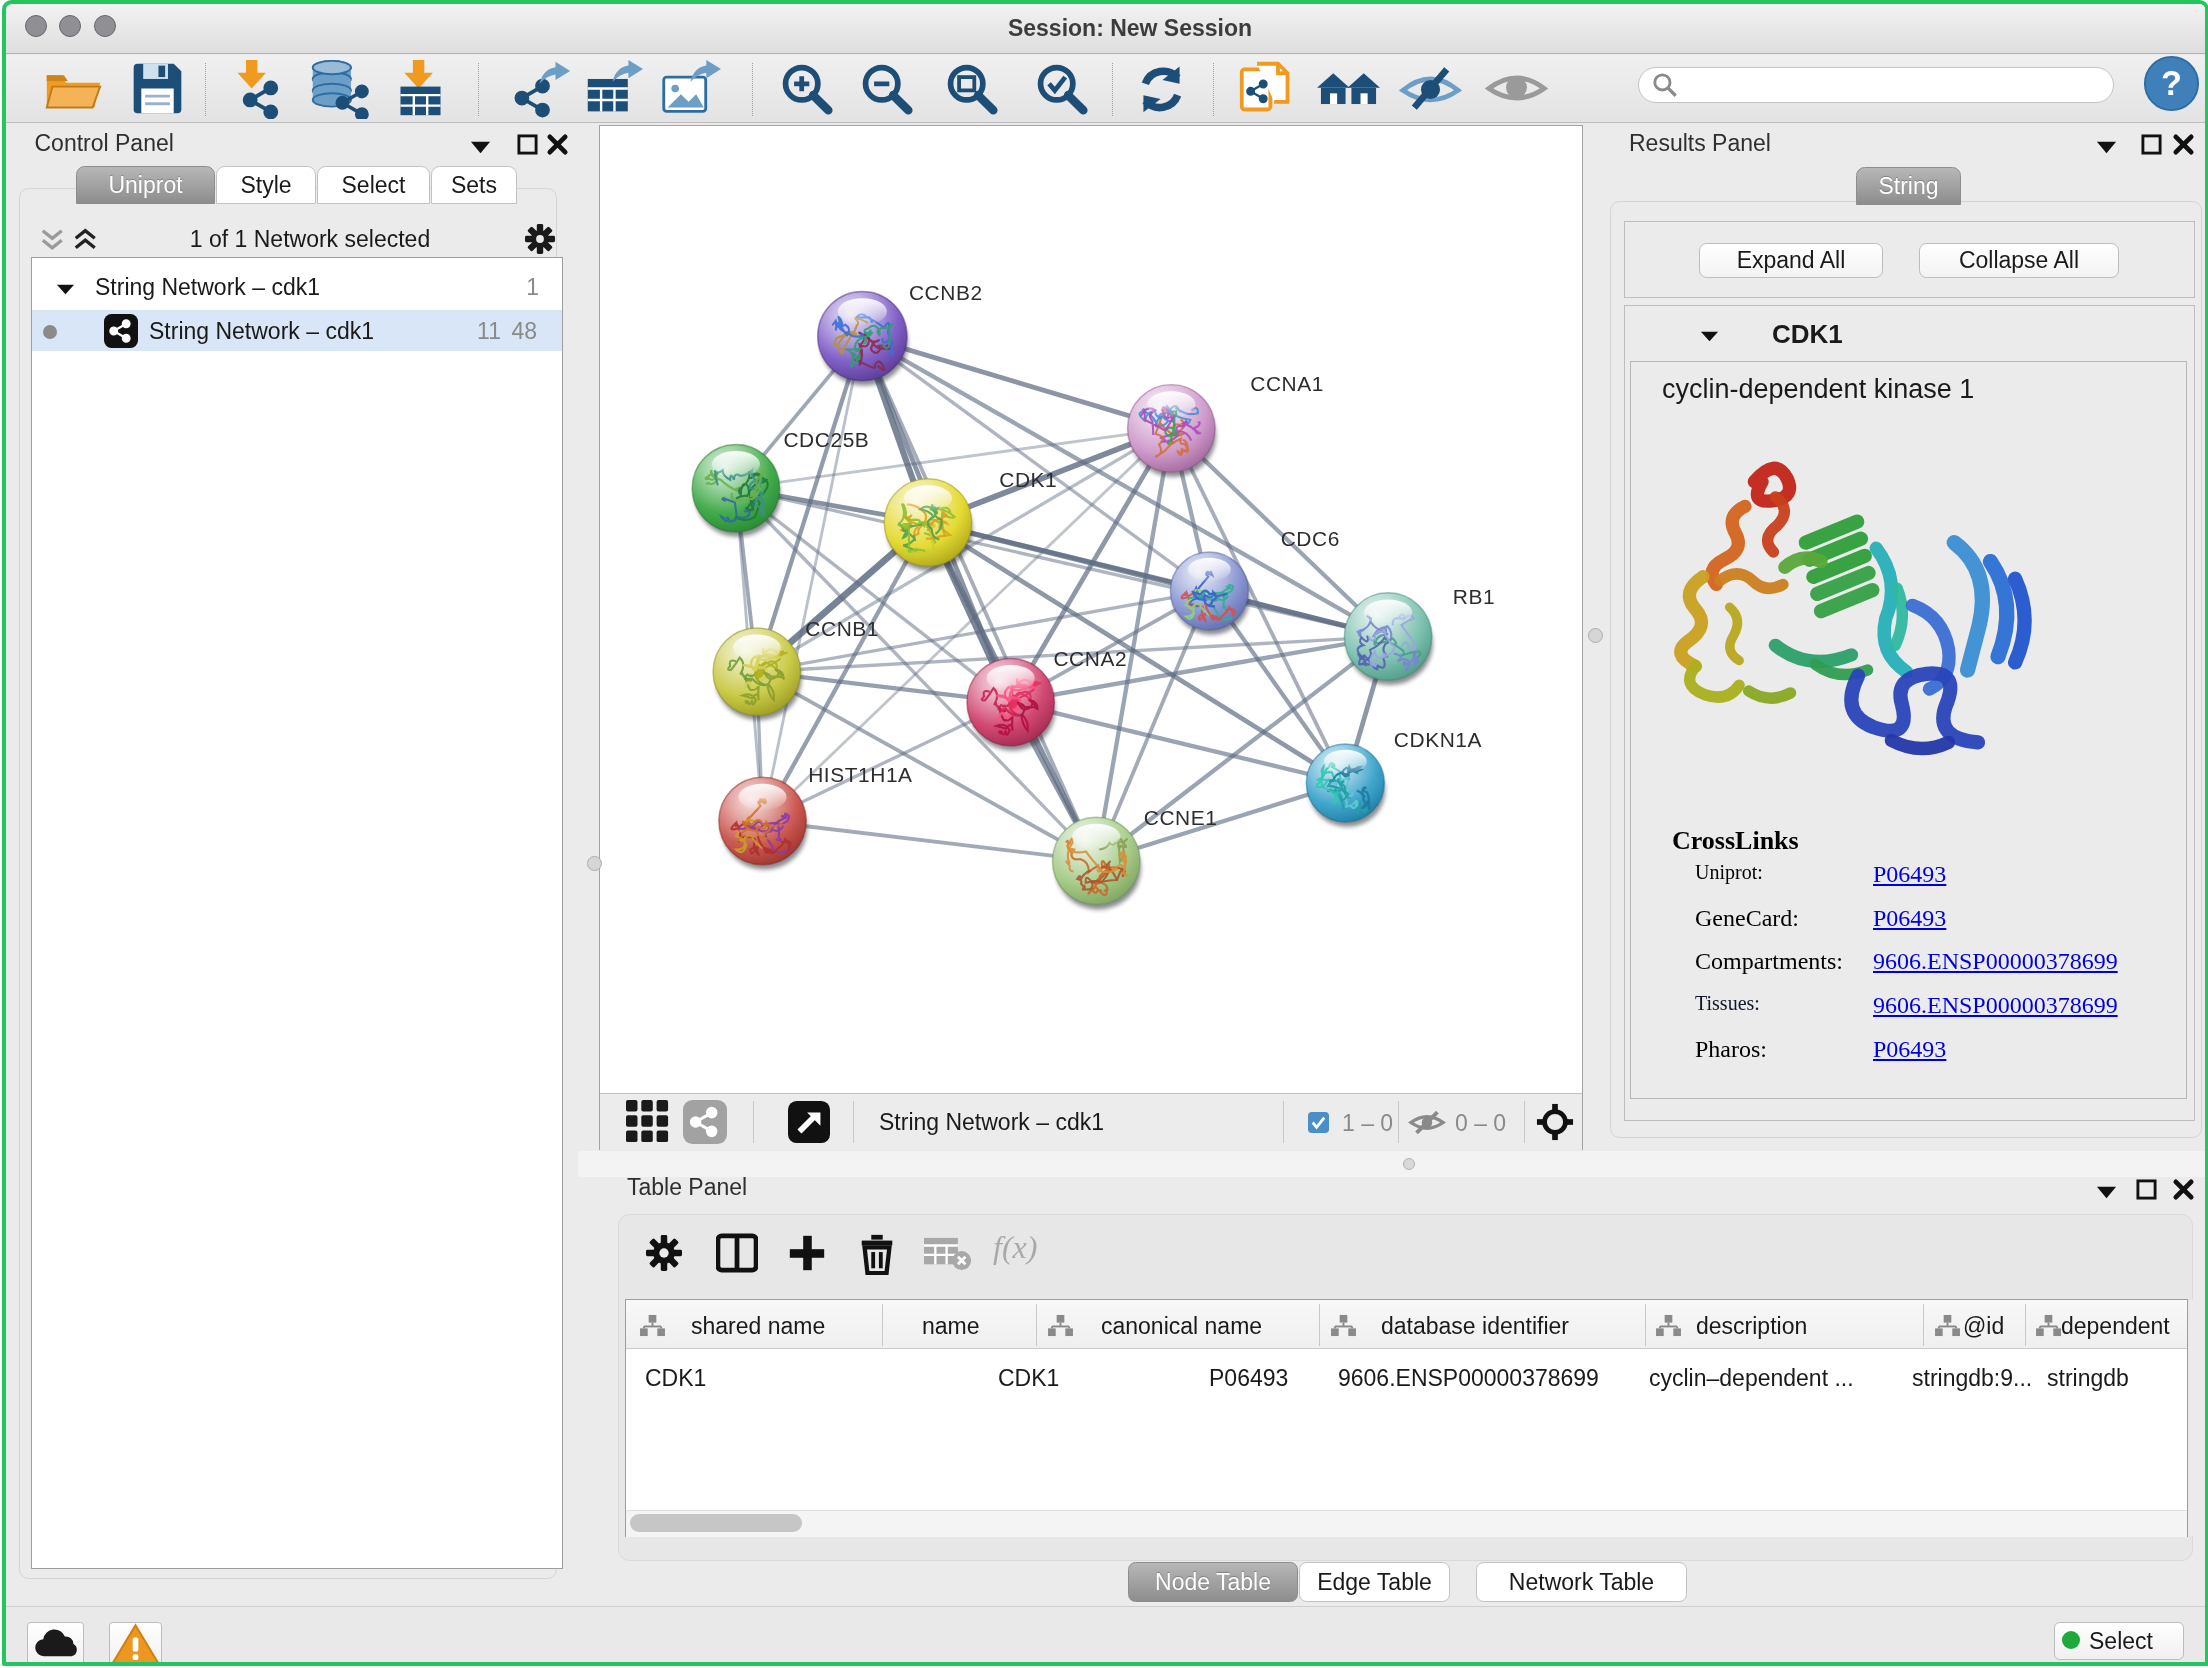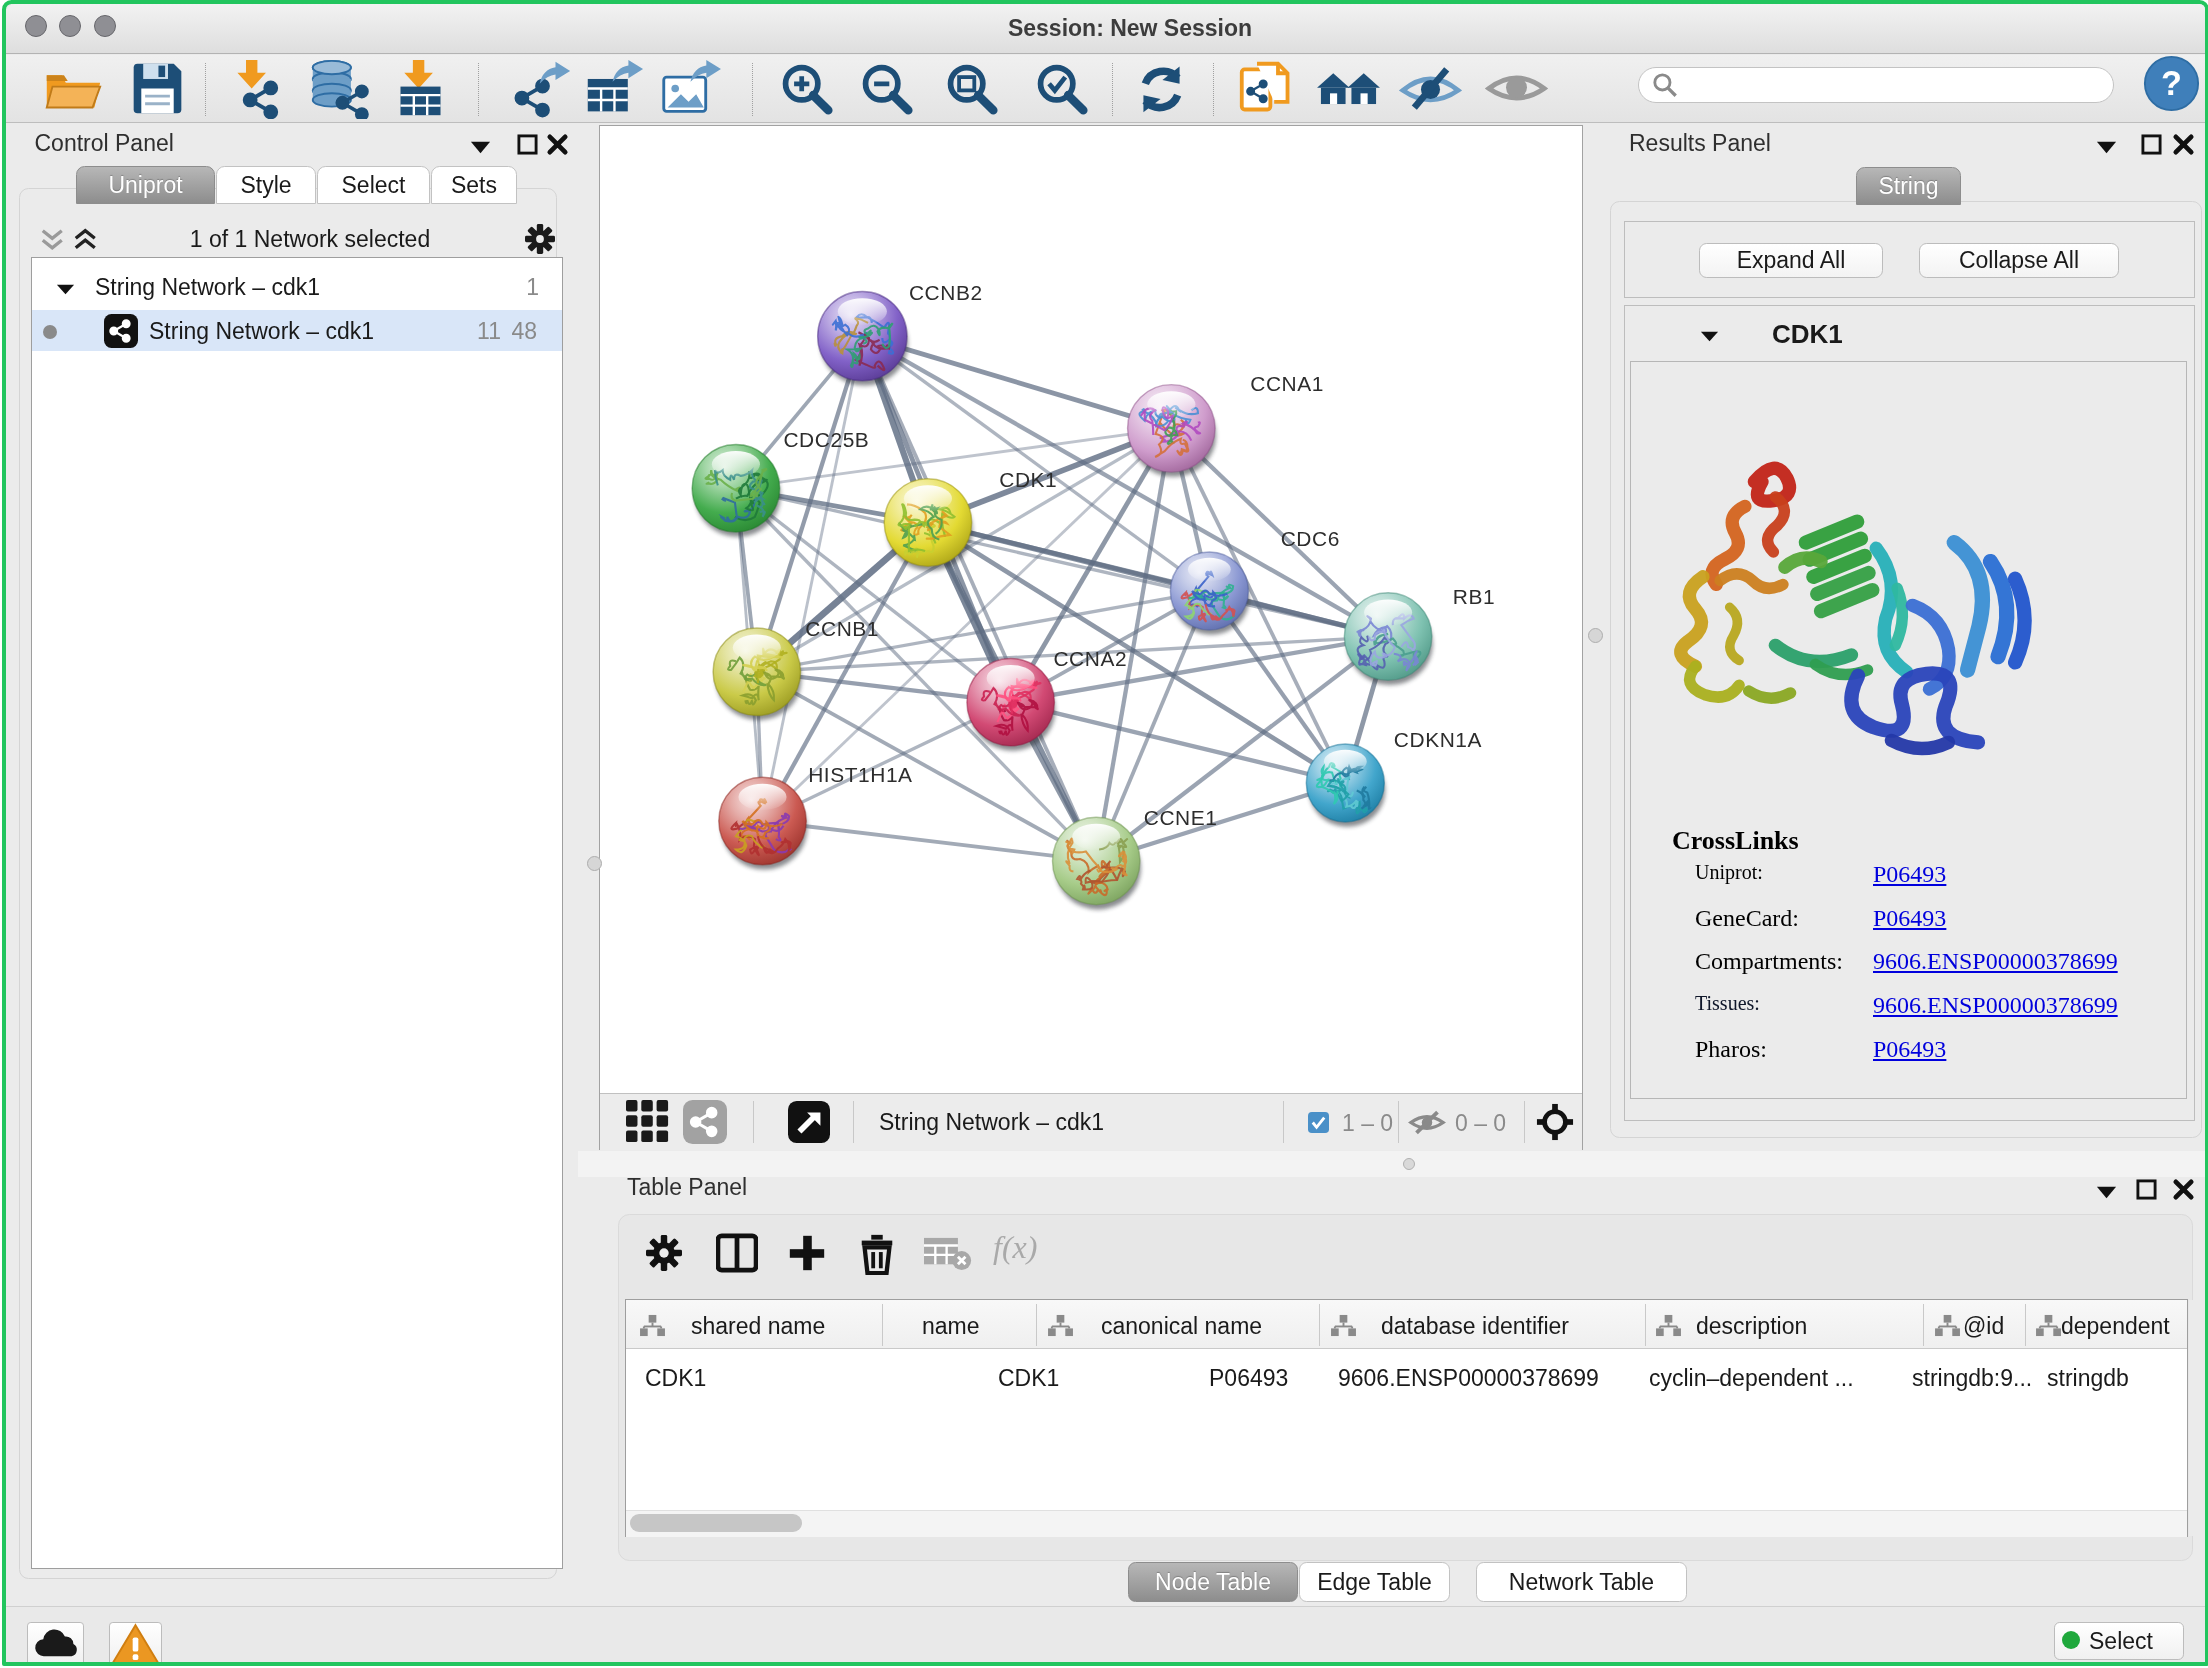--- a/index.html
+++ b/index.html
@@ -634,20 +634,21 @@
 <div class="tabbtn tabsel" style="left:1850px;top:163px;width:105px">String</div>
 <div style="position:absolute;left:1618px;top:217px;width:571px;height:77px;border:1.9px solid #bdbdbd;background:#ebebeb"></div>
 <div class="btn" style="left:1693px;top:239px;width:184px;height:35px;line-height:33px">Expand All</div>
 <div class="btn" style="left:1913px;top:239px;width:200px;height:35px;line-height:33px">Collapse All</div>
 <div style="position:absolute;left:1618px;top:301px;width:571px;height:816px;border:1.9px solid #bdbdbd;background:#ebebeb"></div>
 <div style="position:absolute;left:1693px;top:321px"><svg width="21" height="21" viewBox="0 0 22 22" style="">
         <path d="M2 7 L20 7 L11 17 Z" fill="#111"></path>
       </svg></div>
 <div style="position:absolute;left:1766px;top:315px;width:190px;font-size:26px;font-weight:bold;color:#1a1a1a">CDK1</div>
 <div style="position:absolute;left:1624px;top:357px;width:557px;height:738px;border:1px solid #b6b6b6;background:#ebebeb"></div>
+<div style="position:absolute;left:1656px;top:370px;width:476px;font-size:27px;color:#1a1a1a">cyclin-dependent kinase 1</div>
 <div style="position:absolute;left:1657px;top:451px"><svg width="375" height="314" viewBox="0 0 394 330">
         <path d="M96 28 q 22 -26 34 -4 q 10 20 -14 24 q -26 4 -12 -20" fill="none" stroke="#c22418" stroke-width="14" stroke-linecap="round" stroke-opacity="0.95"></path>
         <path d="M118 44 q 18 14 2 30 q -18 14 -4 28" fill="none" stroke="#c8401c" stroke-width="12" stroke-linecap="round" stroke-opacity="0.95"></path>
         <path d="M86 54 q -20 10 -10 28 q 10 18 -12 28 q -20 10 -8 26" fill="none" stroke="#d4641f" stroke-width="14" stroke-linecap="round" stroke-opacity="0.95"></path>
         <path d="M60 132 q 18 -14 34 0 q 14 14 32 4" fill="none" stroke="#cc8020" stroke-width="12" stroke-linecap="round" stroke-opacity="0.95"></path>
         <path d="M42 128 q -24 16 -8 34 q 16 18 -8 34 q -18 14 8 26" fill="none" stroke="#c9a11f" stroke-width="14" stroke-linecap="round" stroke-opacity="0.95"></path>
         <path d="M70 160 q 14 12 4 30 q -10 16 6 26" fill="none" stroke="#b8a820" stroke-width="10" stroke-linecap="round" stroke-opacity="0.95"></path>
         <path d="M34 222 q -16 20 10 30 q 24 8 36 -10" fill="none" stroke="#aab01f" stroke-width="12" stroke-linecap="round" stroke-opacity="0.95"></path>
         <path d="M90 248 q 22 14 44 2" fill="none" stroke="#8aa823" stroke-width="12" stroke-linecap="round" stroke-opacity="0.95"></path>
         <path d="M150 92 l 54 -22" fill="none" stroke="#2f9e3a" stroke-width="15" stroke-linecap="round" stroke-opacity="0.95"></path>

